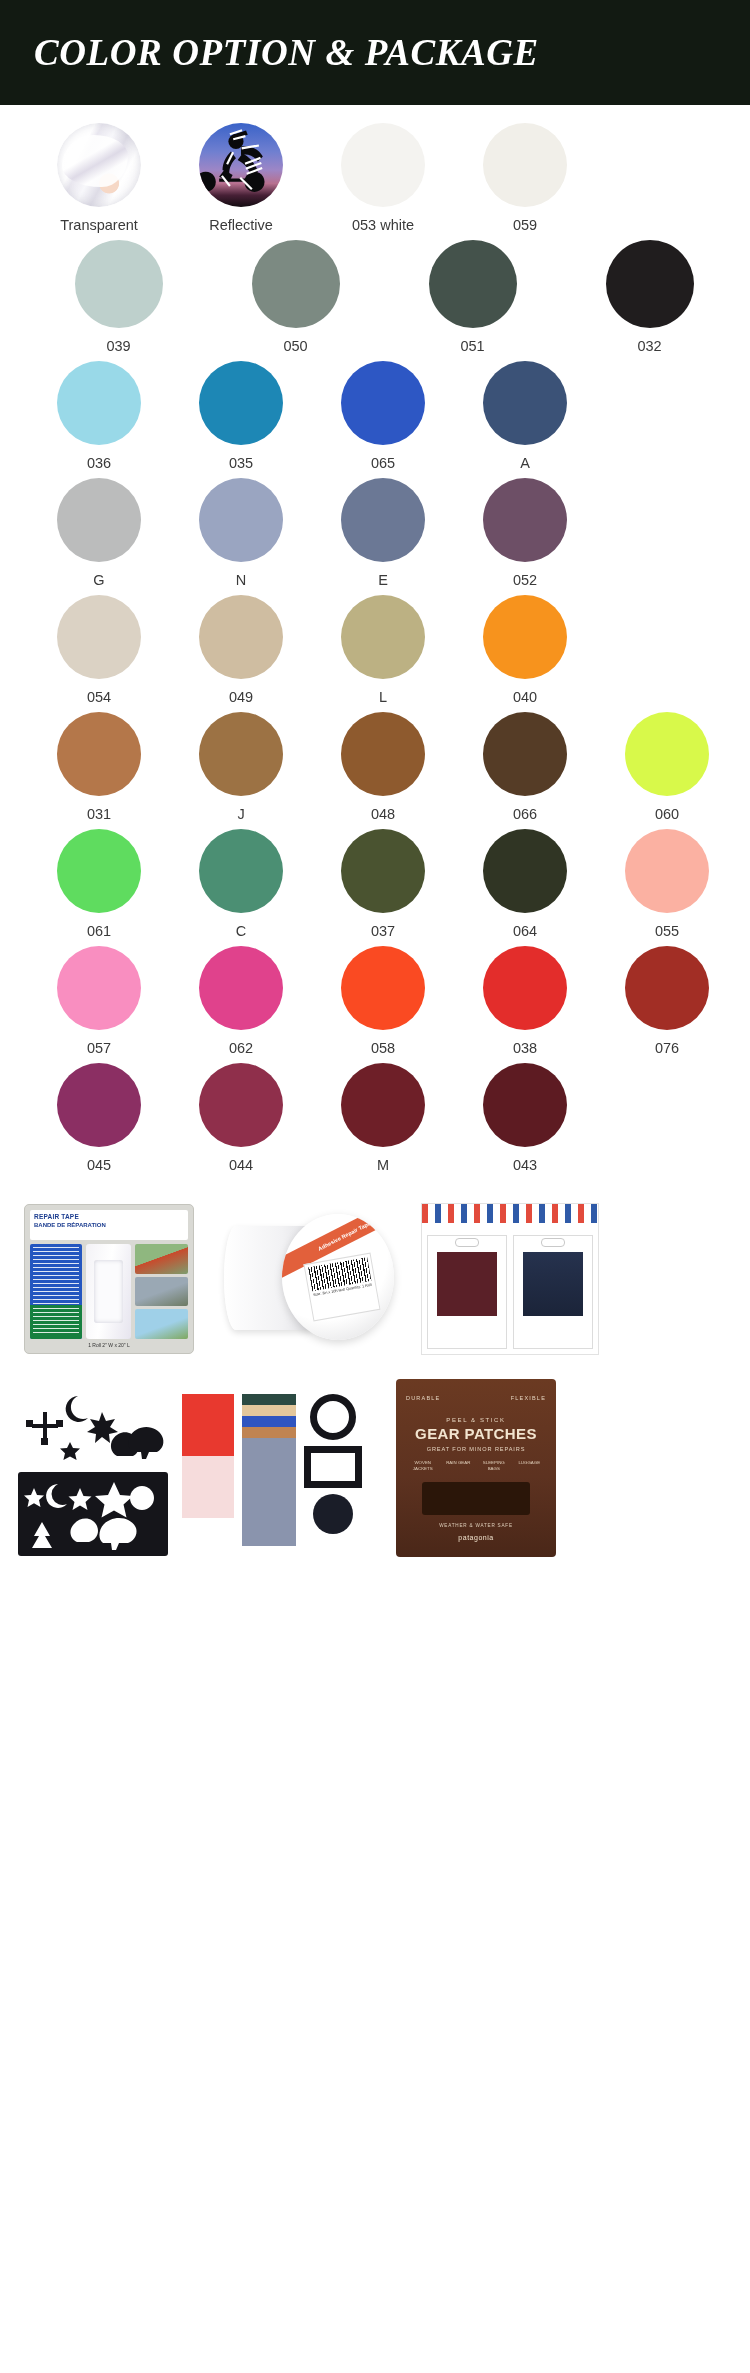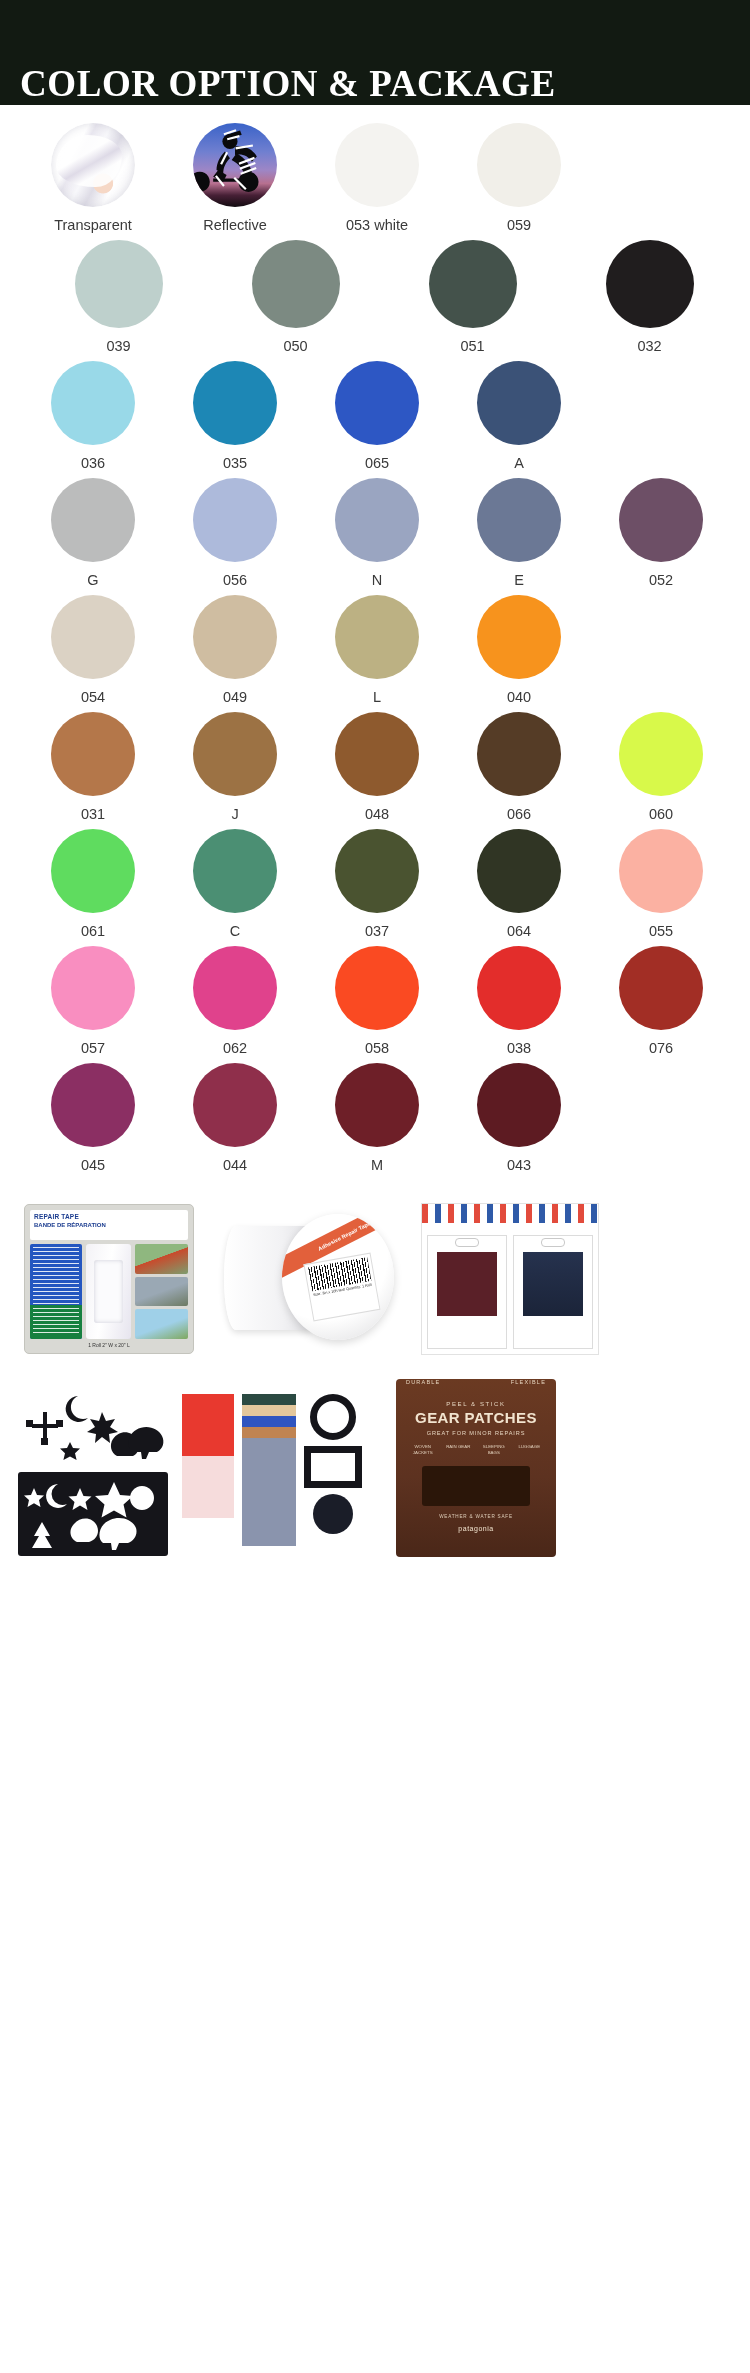--- a/index.html
+++ b/index.html
@@ -9,39 +9,40 @@
     font-family: "Liberation Sans", sans-serif;
   }
   body { width: 750px; min-height: 2373px; position: relative; overflow-x: hidden; }
 
   
   .banner {
     width: 750px;
     height: 105px;
     background: #121a12;
     display: flex;
-    align-items: flex-end;
-    padding-left: 20px;
+    align-items: center;
+    padding-left: 34px;
+    font-style: italic;
   }
   .banner-title {
     color: #ffffff;
     font-family: "Liberation Serif", serif;
     font-size: 37px;
     font-weight: 700;
     letter-spacing: 0.6px;
     white-space: nowrap;
   }
 
   
   .swatch-area { width: 750px; padding-top: 18px; background: #fff; }
   .srow {
     display: flex;
     width: 750px;
     justify-content: flex-start;
-    padding-left: 22px;
+    padding-left: 28px;
     margin-bottom: 6px;
   }
   .srow.cols5 .scell { width: 142px; }
   .srow.cols4 { padding-left: 30px; }
   .srow.cols4 .scell { width: 177px; }
 
   .scell {
     display: flex;
     flex-direction: column;
     align-items: center;
@@ -195,21 +196,21 @@
   .tag-frames { display: flex; flex-direction: column; gap: 6px; align-items: center; }
   .tag-frame { width: 58px; height: 42px; border: 7px solid #15151a; background: #fff; }
   .tag-frame.round { border-radius: 50%; width: 46px; height: 46px; }
   .tag-dot { width: 40px; height: 40px; border-radius: 50%; background: #1a1d28; }
 
   .patagonia {
     width: 160px; height: 178px;
     background: linear-gradient(180deg,#6b3a22 0%,#5d3220 55%,#4a2718 100%);
     border-radius: 4px;
     color: #f2e4cf;
-    padding: 0 10px;
+    padding: 16px 10px;
     display: flex; flex-direction: column; align-items: center;
     position: relative;
   }
   .pg-top { display: flex; justify-content: space-between; width: 100%; font-size: 5.5px; letter-spacing: 1.2px; opacity: .9; }
   .pg-h1 { font-size: 6px; letter-spacing: 1.6px; margin-top: 16px; opacity: .9; }
   .pg-h2 { font-size: 15px; font-weight: 700; letter-spacing: .4px; margin-top: 2px; }
   .pg-h3 { font-size: 5.6px; letter-spacing: .9px; margin-top: 4px; opacity: .9; }
   .pg-grid { display: flex; width: 100%; margin-top: 8px; font-size: 4.4px; line-height: 6px; text-align: center; gap: 2px; opacity: .85; }
   .pg-grid div { flex: 1; }
   .pg-window { width: 108px; height: 40px; background: #2b1609; border-radius: 3px; margin-top: 10px; }
@@ -303,24 +304,20 @@
         <div class="dot" style="background: rgb(59, 82, 119);"></div>
         <div class="label">A</div>
       </div>
     </div>
     <div class="srow cols5">
       <div class="scell">
         <div class="dot" style="background: rgb(187, 188, 188);"></div>
         <div class="label">G</div>
       </div>
       <div class="scell">
-        <div class="dot" style="background: rgb(173, 186, 219);"></div>
-        <div class="label">056</div>
-      </div>
-      <div class="scell">
         <div class="dot" style="background: rgb(154, 165, 193);"></div>
         <div class="label">N</div>
       </div>
       <div class="scell">
         <div class="dot" style="background: rgb(107, 120, 149);"></div>
         <div class="label">E</div>
       </div>
       <div class="scell">
         <div class="dot" style="background: rgb(109, 79, 102);"></div>
         <div class="label">052</div>

